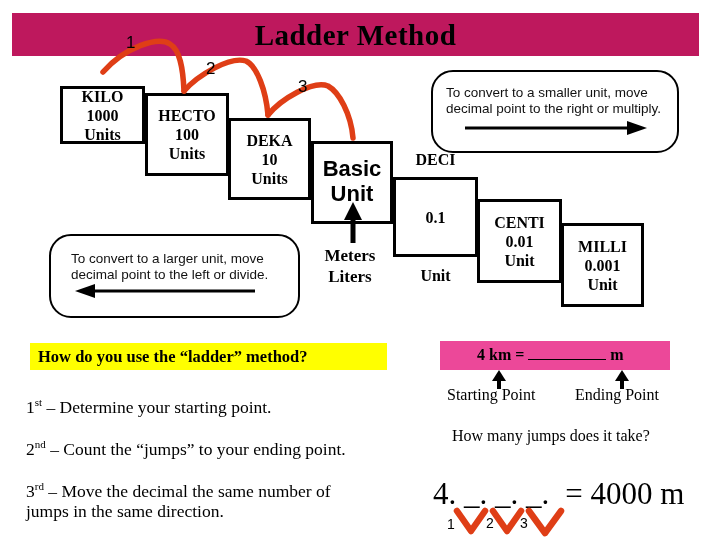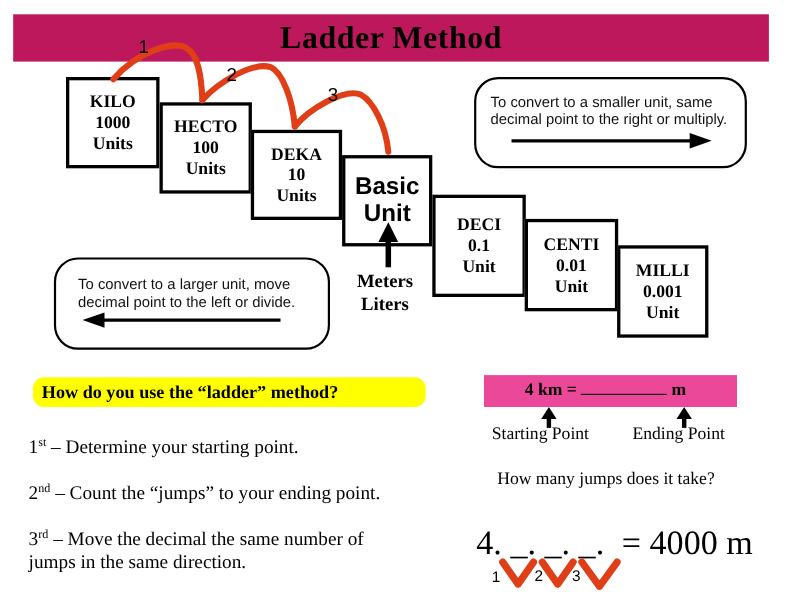--- a/index.html
+++ b/index.html
@@ -8,43 +8,43 @@
 
   
   .title-band{position:absolute;left:12px;top:13px;width:687px;height:43px;background:#be185d;
               text-align:center;}
   .title-band .t{font-size:29px;font-weight:bold;line-height:44px;letter-spacing:.5px;}
 
   
   .box{position:absolute;background:#fff;border:3px solid #000;box-sizing:border-box;
        display:flex;flex-direction:column;justify-content:center;align-items:center;
        text-align:center;font-weight:bold;font-size:16px;line-height:19px;}
-  .kilo {left:60px; top:70px; width:85px;height:83px;}
+  .kilo {left:60px; top:86px; width:85px;height:58px;}
   .hecto{left:145px;top:93px; width:84px;height:83px;text-align:right;}
   .deka {left:228px;top:118px;width:83px;height:82px;}
   .basic{left:311px;top:141px;width:82px;height:83px;
          font-family:"Liberation Sans",sans-serif;font-size:22px;line-height:25px;
          justify-content:flex-start;padding-top:12px;}
-  .deci {left:393px;top:177px;width:85px;height:93px;}
+  .deci {left:393px;top:177px;width:85px;height:80px;gap:39px;}
   .centi{left:477px;top:199px;width:85px;height:84px;}
   .milli{left:561px;top:223px;width:83px;height:84px;}
 
   .base-units{position:absolute;left:300px;top:245px;width:100px;text-align:center;
               font-weight:bold;font-size:17px;line-height:21px;}
 
   
   .callout{position:absolute;border:2px solid #000;border-radius:22px;background:#fff;
            font-family:"Liberation Sans",sans-serif;font-size:13.5px;line-height:16px;
            color:#111;box-sizing:border-box;}
   .callout-right{left:431px;top:70px;width:248px;height:83px;padding:13px 8px 0 13px;}
   .callout-left {left:49px;top:234px;width:251px;height:84px;padding:15px 22px 0 20px;}
 
   
   .question{position:absolute;left:30px;top:343px;width:357px;height:27px;background:#FFFF00;
-            font-weight:bold;font-size:16.5px;line-height:27px;padding-left:8px;box-sizing:border-box;border-radius:10px;}
+            font-weight:bold;font-size:16.5px;line-height:27px;padding-left:8px;box-sizing:border-box;}
   .list-item{position:absolute;left:26px;font-size:17.5px;line-height:21px;width:345px;}
   .li1{top:374px;} .li2{top:416px;} .li3{top:458px;}
   .list-item sup{font-size:11px;}
 
   
   .km-box{position:absolute;left:440px;top:341px;width:230px;height:29px;background:#ec4899;
           font-weight:bold;font-size:16px;line-height:28px;padding-left:37px;box-sizing:border-box;
           white-space:nowrap;}
   .blank-line{display:inline-block;width:78px;height:15px;border-bottom:1.5px solid #000;
               margin:0 4px;vertical-align:baseline;}
@@ -105,21 +105,21 @@
     <div>0.001</div>
     <div>Unit</div>
   </div>
 
   <div class="base-units">
     <div>Meters</div>
     <div>Liters</div>
   </div>
 
   <div class="callout callout-right">
-    <div>To convert to a smaller unit, same</div>
+    <div>To convert to a smaller unit, move</div>
     <div>decimal point to the right or multiply.</div>
   </div>
   <div class="callout callout-left">
     <div>To convert to a larger unit, move</div>
     <div>decimal point to the left or divide.</div>
   </div>
 
   <div class="question">How do you use the “ladder” method?</div>
 
   <p class="list-item li1"><span>1</span><sup>st</sup><span> – Determine your starting point.</span></p>

